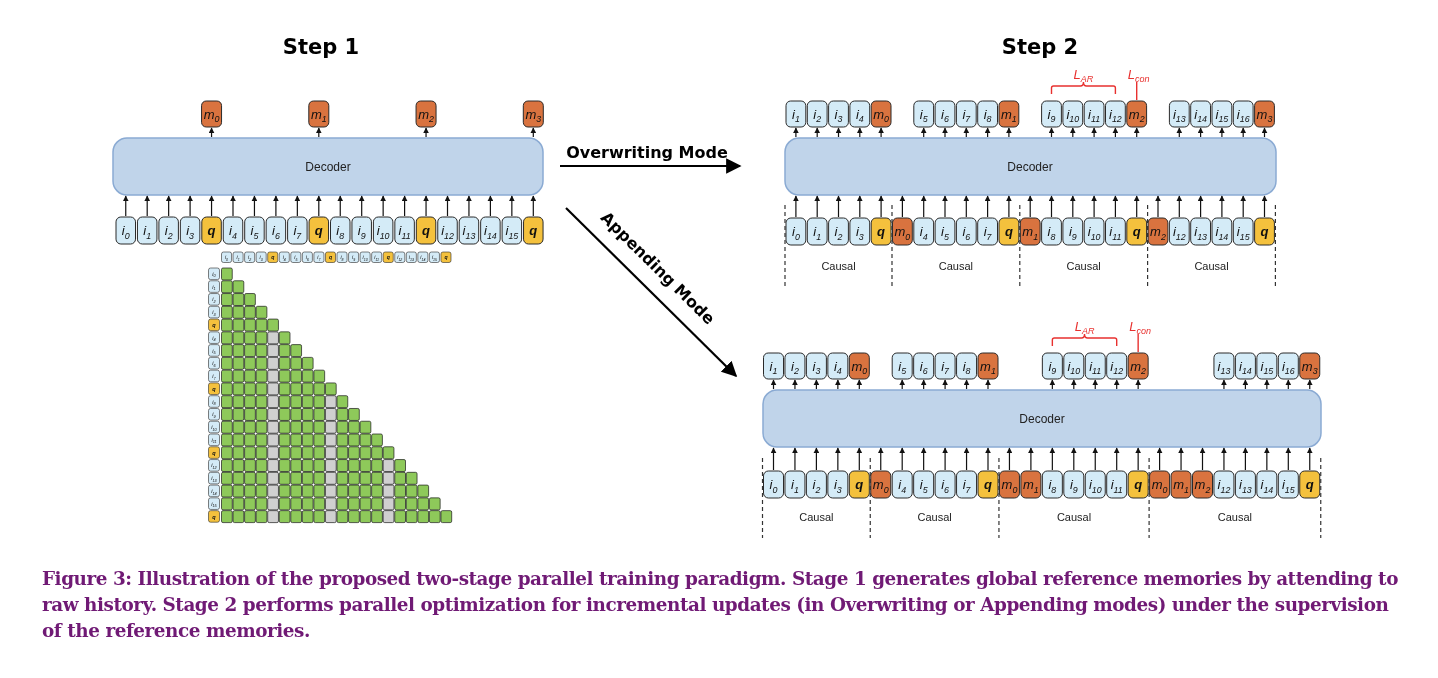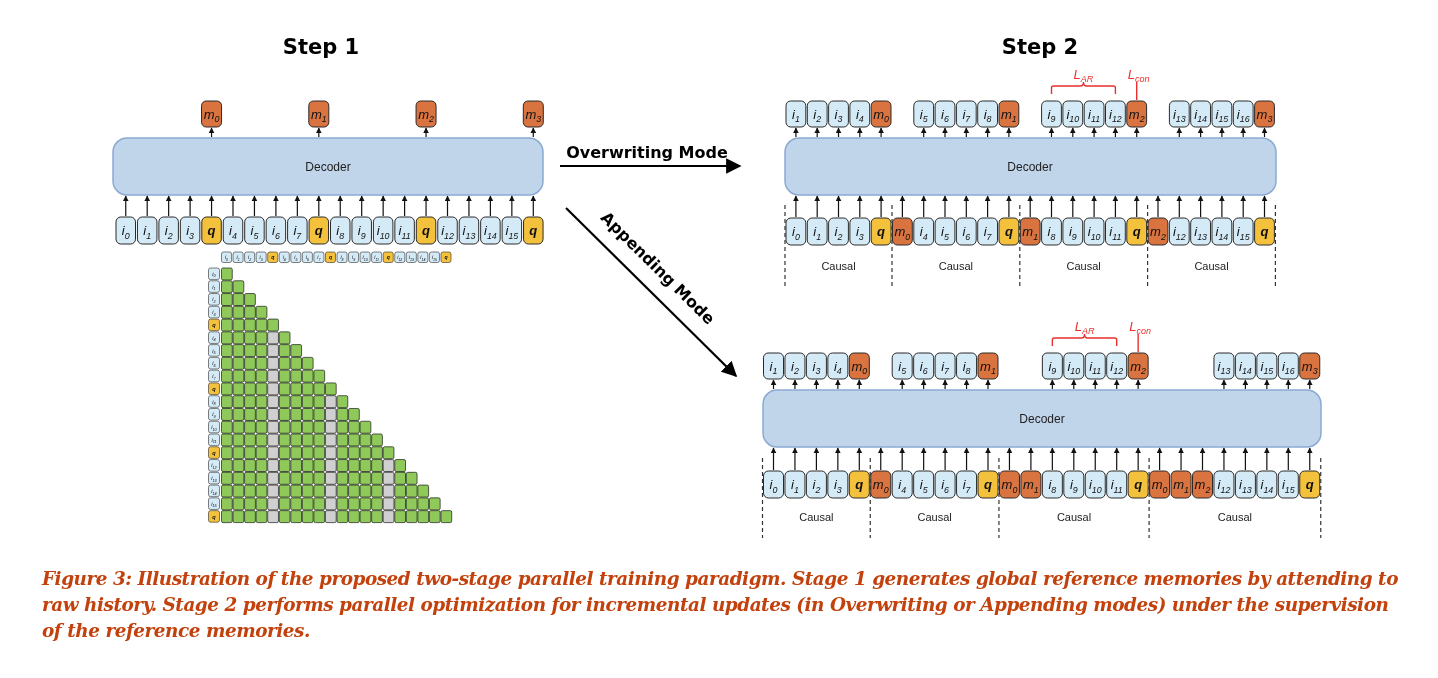--- a/index.html
+++ b/index.html
@@ -4,21 +4,21 @@
 <style>
   html, body { margin: 0; padding: 0; background: #ffffff; }
   body { width: 1438px; height: 678px; position: relative; overflow: hidden; font-family: "Liberation Sans", "DejaVu Sans", sans-serif; }
   #canvas { position: absolute; left: 0; top: 0; width: 1438px; height: 540px; }
   .tok-text { font-family: "Liberation Sans", "DejaVu Sans", sans-serif; font-style: italic; fill: #111; }
   .decoder-label { font-family: "Liberation Sans", "DejaVu Sans", sans-serif; font-size: 12px; fill: #222; }
   .step-title { font-family: "DejaVu Sans", "Liberation Sans", sans-serif; font-weight: bold; font-size: 21px; fill: #000; }
   .mode-label { font-family: "DejaVu Sans", "Liberation Sans", sans-serif; font-weight: bold; font-size: 16px; fill: #000; }
   .causal { font-family: "Liberation Sans", "DejaVu Sans", sans-serif; font-size: 11px; fill: #222; }
   .loss { font-family: "Liberation Sans", "DejaVu Sans", sans-serif; font-style: italic; font-size: 13px; fill: #e8312f; }
-  #caption { position: absolute; left: 42px; top: 566px; width: 1370px; font-family: "DejaVu Serif", "Liberation Serif", serif; font-weight: bold; font-size: 18.4px; line-height: 26px; color: #c2410c; letter-spacing: -0.45px; font-style: italic; }
+  #caption { position: absolute; left: 42px; top: 566px; width: 1370px; font-family: "DejaVu Serif", "Liberation Serif", serif; font-weight: bold; font-size: 18.4px; line-height: 26px; color: #701a75; letter-spacing: -0.45px; }
 </style>
 </head>
 <body>
 
 <svg id="canvas" xmlns="http://www.w3.org/2000/svg" width="1438" height="540" viewBox="0 0 1438 540">
   <defs>
     <marker id="ah" viewBox="0 0 10 10" refX="9" refY="5" markerWidth="5" markerHeight="5" orient="auto-start-reverse">
       <path d="M0,0 L10,5 L0,10 z" fill="#111"></path>
     </marker>
     <marker id="ahbig" viewBox="0 0 10 10" refX="9" refY="5" markerWidth="7" markerHeight="7" orient="auto">

